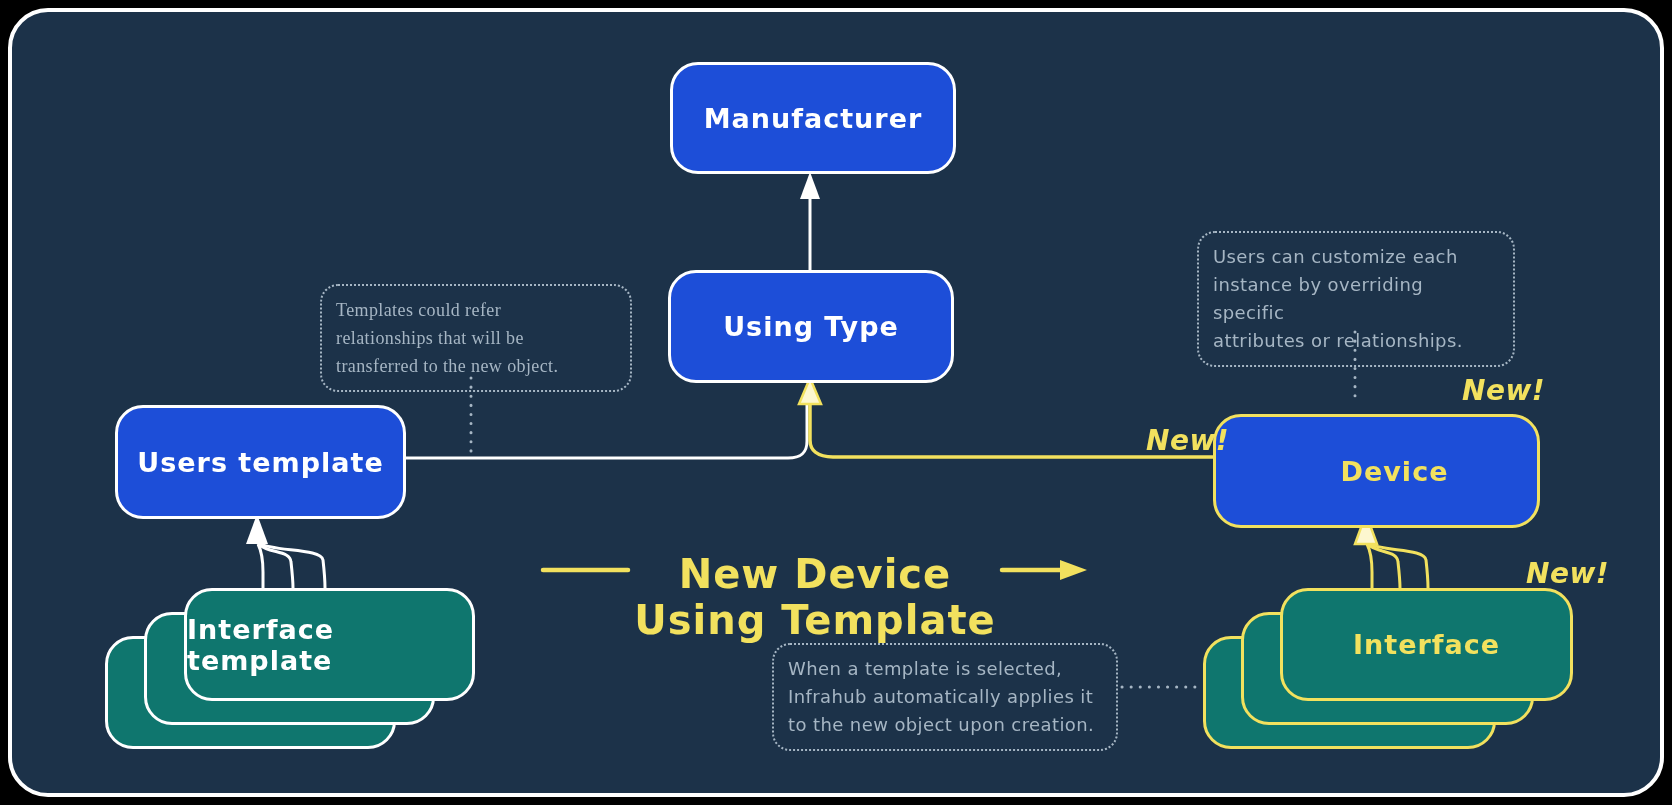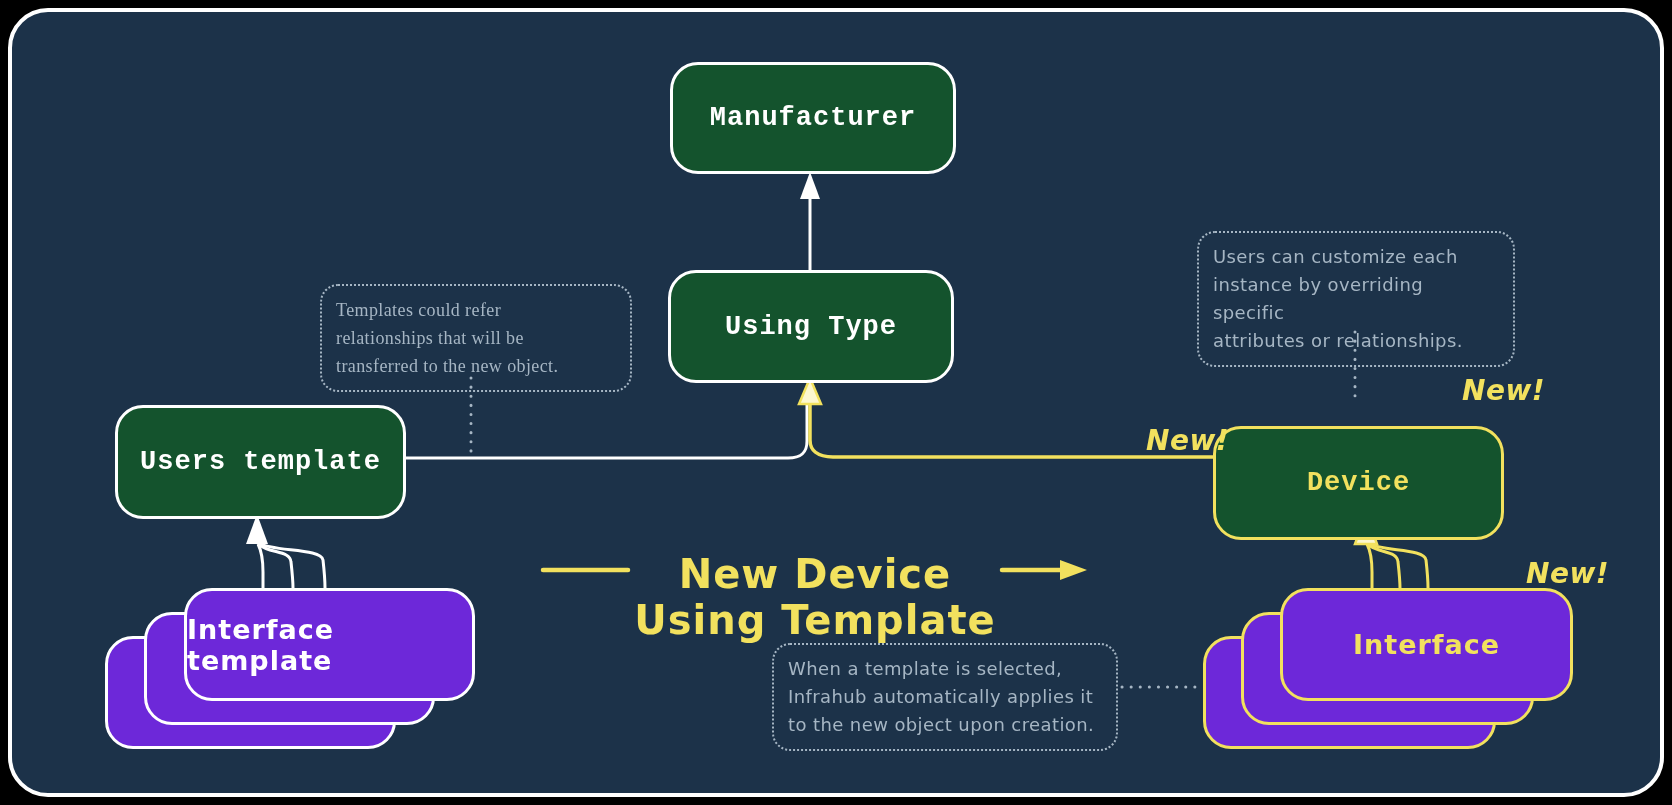--- a/index.html
+++ b/index.html
@@ -3,24 +3,24 @@
 <meta charset="utf-8">
 <style>
   html,body{margin:0;padding:0;background:#000;}
   body{width:1672px;height:805px;position:relative;overflow:hidden;
        font-family:"DejaVu Sans","Liberation Sans",sans-serif;}
   .canvas{position:absolute;left:8px;top:8px;width:1648px;height:781px;
           background:#1c3249;border:4px solid #ffffff;border-radius:40px;}
   .layer{position:absolute;left:0;top:0;width:1672px;height:805px;pointer-events:none;}
   svg.layer{z-index:1;}
   .node{position:absolute;display:flex;align-items:center;justify-content:center;
-        background:#14532d;border:3px solid #ffffff;border-radius:28px;
-        color:#ffffff;font-size:27px;font-weight:700;letter-spacing:1px;z-index:3;font-family:Liberation Mono, monospace;}
+        background:#1d4ed8;border:3px solid #ffffff;border-radius:28px;
+        color:#ffffff;font-size:27px;font-weight:700;letter-spacing:1px;z-index:3;}
   .node.yellow{border-color:#f2e15e;color:#f2e15e;}
-  .stackbox{position:absolute;background:#6d28d9;border:3px solid #ffffff;
+  .stackbox{position:absolute;background:#0f766e;border:3px solid #ffffff;
             border-radius:28px;}
   .stackbox.yellow{border-color:#f2e15e;}
   .stackbox.front{display:flex;align-items:center;justify-content:center;
         color:#ffffff;font-size:27px;font-weight:700;letter-spacing:1px;}
   .stackbox.yellow.front{color:#f2e15e;}
   .annotation{position:absolute;border:2.5px dotted #a6b6c4;border-radius:18px;
         color:#a6b6c4;font-size:18px;line-height:28px;letter-spacing:0.4px;
         padding:10px 14px;white-space:pre-line;z-index:3;}
   .badge{position:absolute;color:#f2e15e;font-size:28px;font-weight:700;
         font-style:italic;letter-spacing:0.5px;z-index:4;}
@@ -81,21 +81,21 @@
 </div>
 
 <div class="node" style="left:668px;top:270px;width:280px;height:107px;">
   <span>Using Type</span>
 </div>
 
 <div class="node" style="left:115px;top:405px;width:285px;height:108px;">
   <span>Users template</span>
 </div>
 
-<div class="node yellow" style="left:1213px;top:426px;width:285px;height:108px;">
+<div class="node yellow" style="left:1213px;top:414px;width:285px;height:108px;padding-left:36px;">
   <span>Device</span>
 </div>
 
 <div class="layer z3">
   <div class="stackbox" style="left:105px;top:636px;width:285px;height:107px;"></div>
   <div class="stackbox" style="left:144px;top:612px;width:285px;height:107px;"></div>
   <div class="stackbox front" style="left:184px;top:588px;width:285px;height:107px;">
     <span>Interface template</span>
   </div>
 </div>

